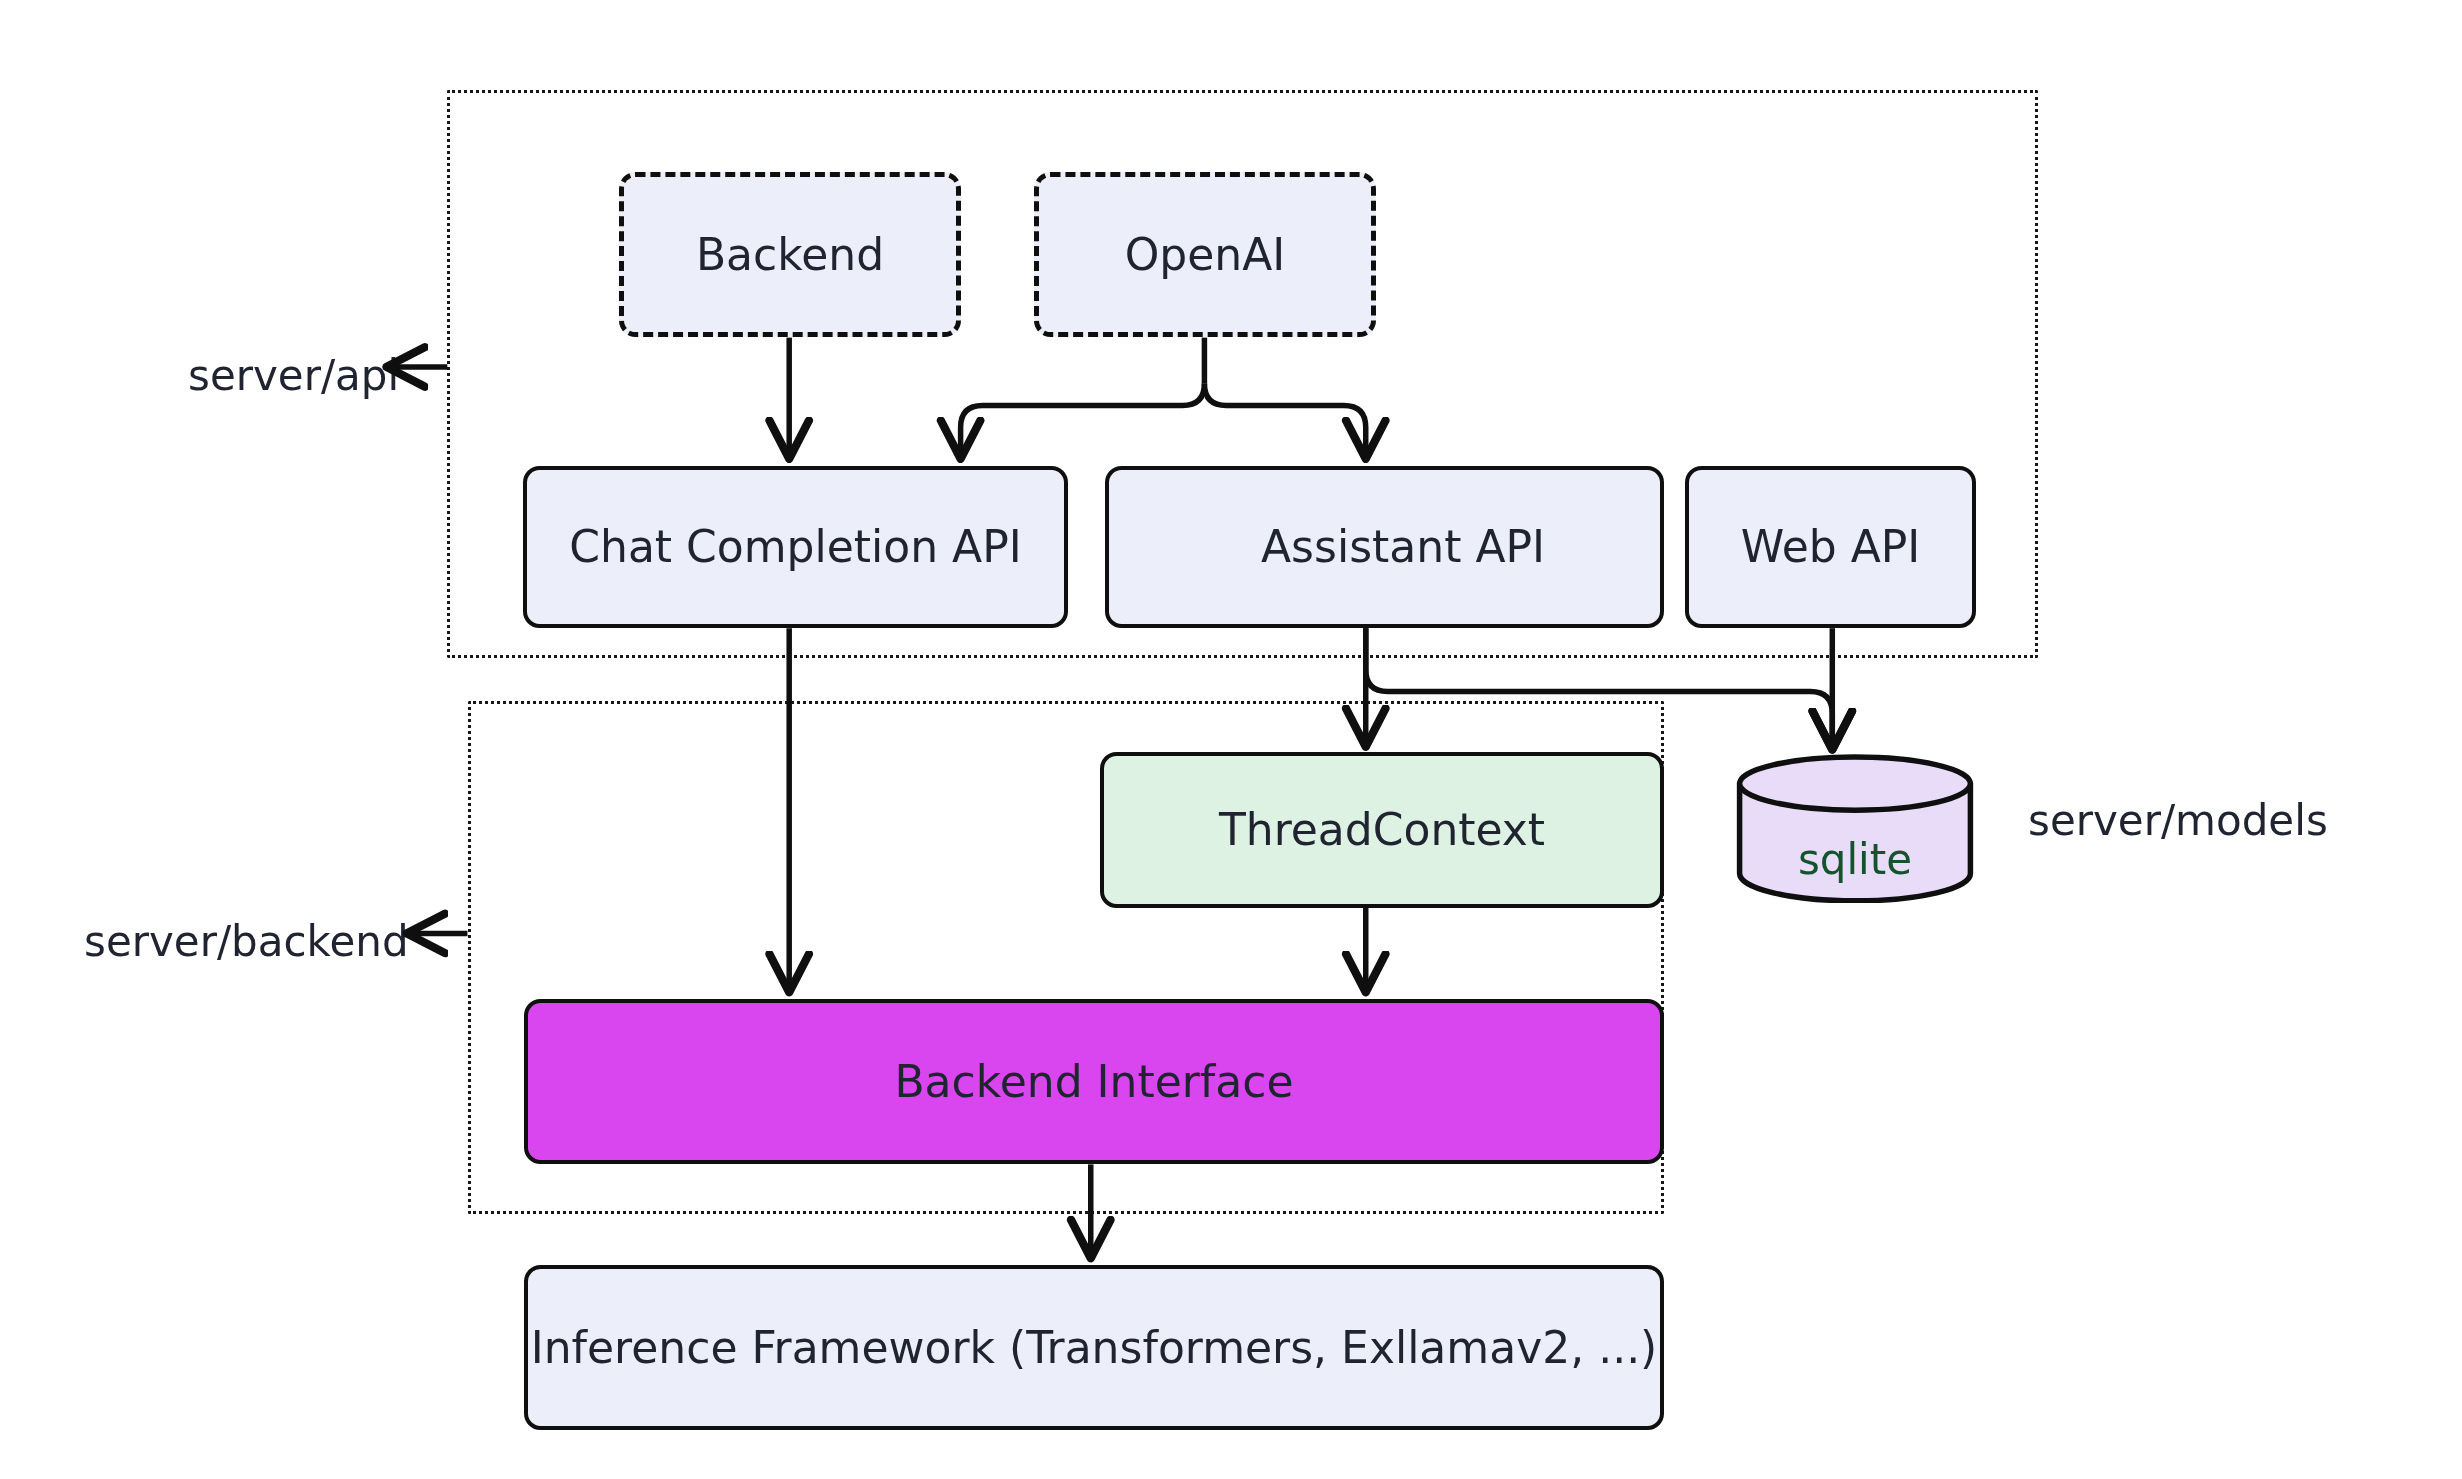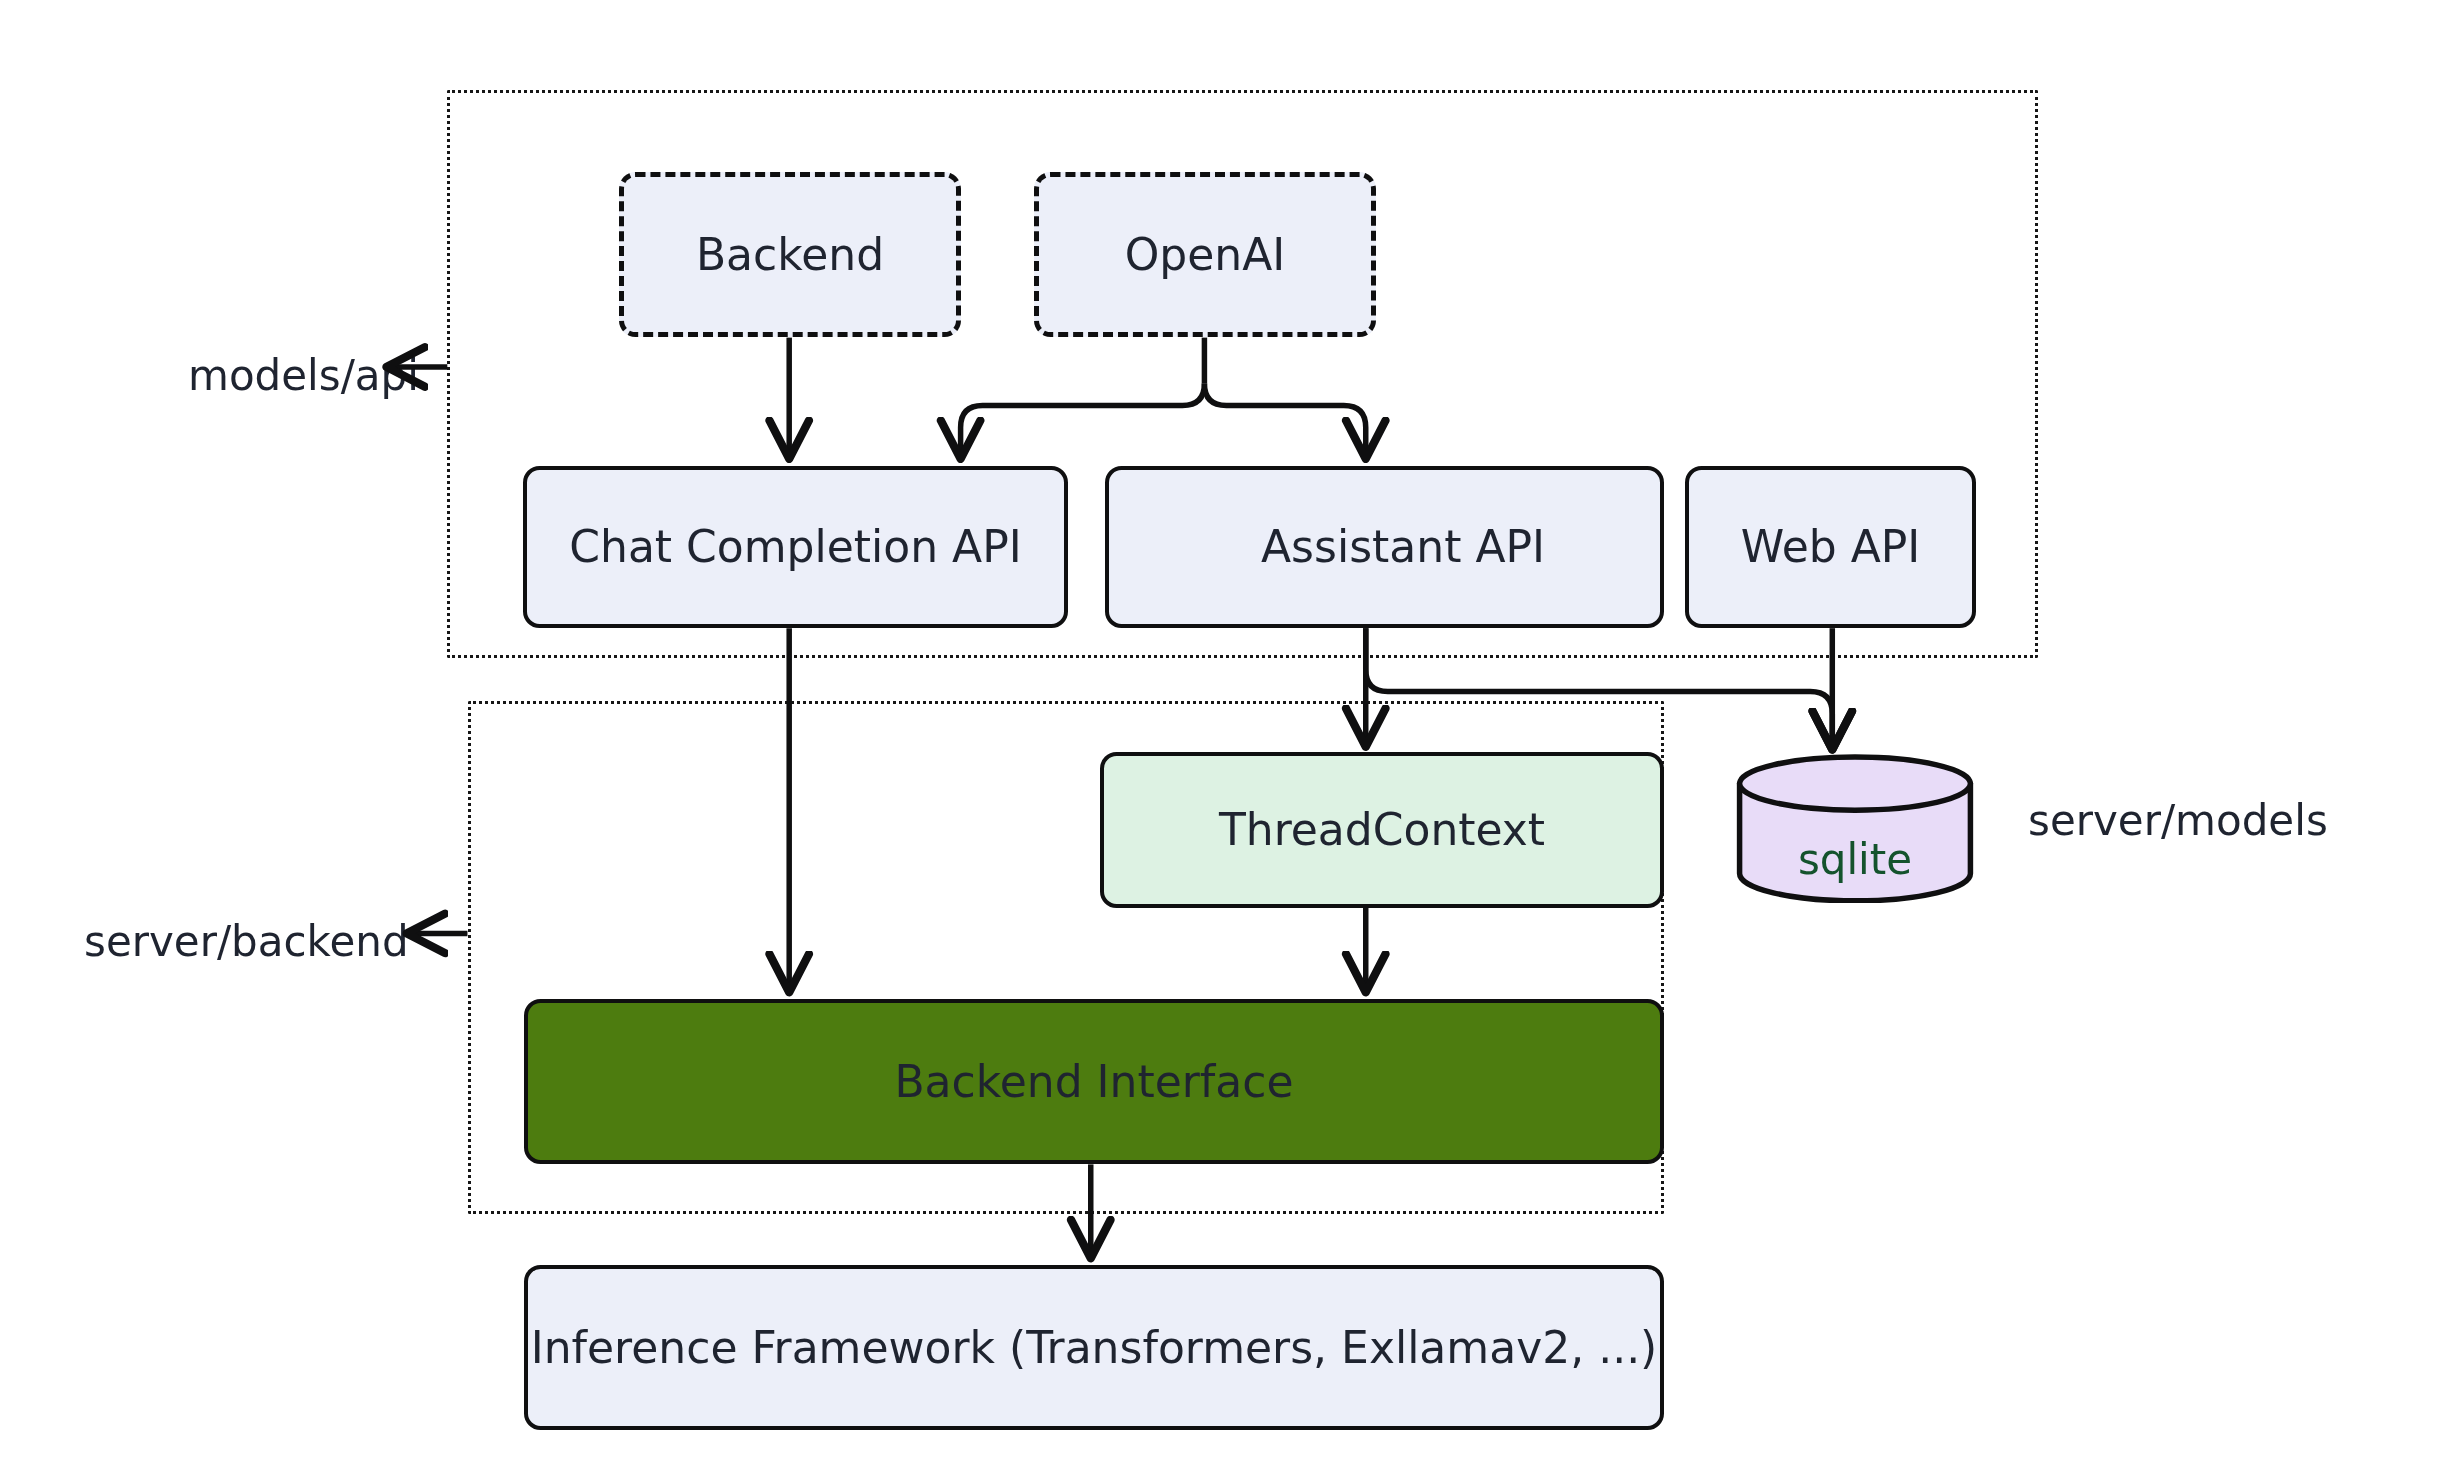--- a/index.html
+++ b/index.html
@@ -38,21 +38,21 @@
     border: 4.6px solid #0f0f10;
     border-radius: 16.5px;
     background: #eceff9;
     font-size: 44px;
   }
   .box.dashed {
     border-style: dashed;
     border-width: 5.5px;
   }
   .box.green  { background: #ddf2e3; }
-  .box.yellow { background: #4d7c0f; }
+  .box.yellow { background: #d946ef; }
 
   .group {
     position: absolute;
     box-sizing: border-box;
     border: 3.7px dotted #161616;
     background: transparent;
     border-radius: 1.8px;
   }
 
   .zone-label {
@@ -79,21 +79,21 @@
 </style>
 </head>
 <body>
 
 <div id="diagram-root">
 
   <div class="group" style="left:447px; top:90px; width:1591px; height:568px;"></div>
 
   <div class="group" style="left:468px; top:701px; width:1196px; height:513px;"></div>
 
-  <div class="zone-label" style="left:188px; top:351px;">models/api</div>
+  <div class="zone-label" style="left:188px; top:351px;">server/api</div>
 
   <div class="zone-label" style="left:84px; top:917px;">server/backend</div>
 
   <div class="zone-label" style="left:2028px; top:796px;">server/models</div>
 
   <svg id="edge-layer" viewBox="0 0 2686 1614" xmlns="http://www.w3.org/2000/svg">
     <defs>
       <marker id="ah" markerWidth="9" markerHeight="9" refX="7.2" refY="4.5" orient="auto" markerUnits="strokeWidth">
         <path d="M0.6,0.9 L7.6,4.5 L0.6,8.1" fill="none" stroke="#0f0f10" stroke-width="1.5" stroke-linecap="round" stroke-linejoin="round"></path>
       </marker>

